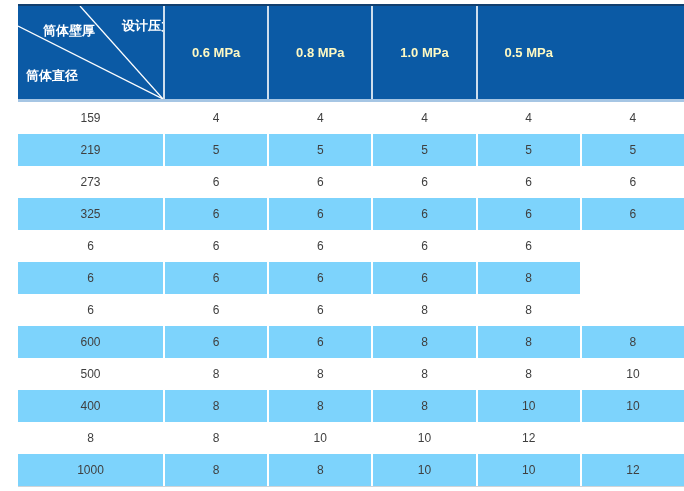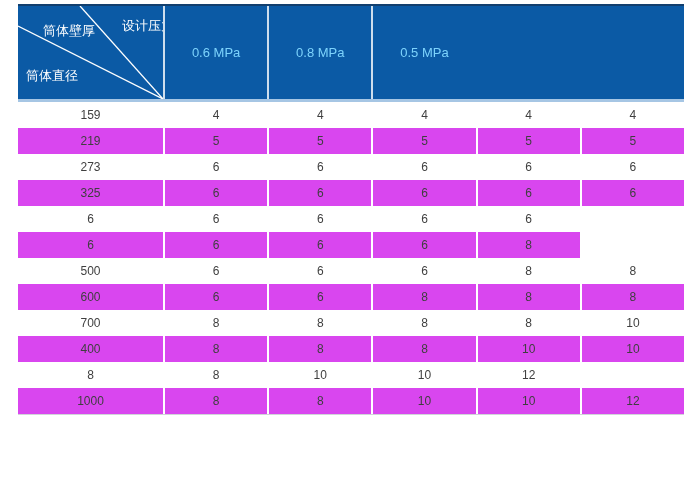--- a/index.html
+++ b/index.html
@@ -15,24 +15,25 @@
     left:18px;top:4px;
     width:666px;
   }
   
   .thead{
     display:grid;
     grid-template-columns:145px repeat(5,1fr);
     background:#0b5aa5;
     border-top:2px solid #123f6e;
     height:93px;
+    font-weight:bold;
   }
   .hcell{
     display:flex;align-items:center;justify-content:center;
-    color:#7dd3fc;
+    color:#fef9c3;
     font-size:13px;
     border-left:2px solid rgba(255,255,255,0.8);
   }
   .corner{
     position:relative;
     overflow:hidden;
   }
   .corner svg{position:absolute;left:0;top:0;}
   .corner span{
     position:absolute;
@@ -44,30 +45,30 @@
   .c-tr{left:85px;top:11px;margin-left:19px;}
   .c-bl{left:8px;top:61px;}
   .underline{
     height:3px;
     background:#a6c6e4;
   }
   
   .row{
     display:grid;
     grid-template-columns:145px repeat(5,1fr);
-    height:26px;
+    height:32px;
   }
   .cell{
     display:flex;align-items:center;justify-content:center;
     font-size:12px;
     color:#3f3f3f;
     background:#ffffff;
   }
   .cell + .cell{border-left:2px solid #ffffff;}
-  .row.alt .cell{background:#d946ef;text-align:right;}
+  .row.alt .cell{background:#7dd3fc;text-align:right;}
   .bottom-line{
     height:1px;
     background:#d0d4d8;
   }
 </style>
 </head>
 <body>
 
 <div class="page">
   <div class="tbl">
@@ -77,20 +78,21 @@
         <svg width="145" height="93" viewBox="0 0 145 93">
           <line x1="0" y1="20" x2="145" y2="93" stroke="#ffffff" stroke-width="1.3"></line>
           <line x1="62" y1="0" x2="145" y2="93" stroke="#ffffff" stroke-width="1.3"></line>
         </svg>
         <span class="c-tl">筒体壁厚</span>
         <span class="c-tr">设计压力</span>
         <span class="c-bl">筒体直径</span>
       </div>
       <div class="hcell">0.6 MPa</div>
       <div class="hcell">0.8 MPa</div>
+      <div class="hcell">1.0 MPa</div>
       <div class="hcell">0.5 MPa</div>
     </div>
 
     <div class="underline"></div>
 
     <div class="tbody" id="tbody">
         <div class="row">
           <div class="cell">159</div>
           <div class="cell">4</div>
           <div class="cell">4</div>
@@ -130,37 +132,36 @@
           <div class="cell">6</div>
         </div>
         <div class="row alt">
           <div class="cell">6</div>
           <div class="cell">6</div>
           <div class="cell">6</div>
           <div class="cell">6</div>
           <div class="cell">8</div>
         </div>
         <div class="row">
-          <div class="cell">500</div>
           <div class="cell">6</div>
           <div class="cell">6</div>
           <div class="cell">6</div>
           <div class="cell">8</div>
           <div class="cell">8</div>
         </div>
         <div class="row alt">
           <div class="cell">600</div>
           <div class="cell">6</div>
           <div class="cell">6</div>
           <div class="cell">8</div>
           <div class="cell">8</div>
           <div class="cell">8</div>
         </div>
         <div class="row">
-          <div class="cell">700</div>
+          <div class="cell">500</div>
           <div class="cell">8</div>
           <div class="cell">8</div>
           <div class="cell">8</div>
           <div class="cell">8</div>
           <div class="cell">10</div>
         </div>
         <div class="row alt">
           <div class="cell">400</div>
           <div class="cell">8</div>
           <div class="cell">8</div>

